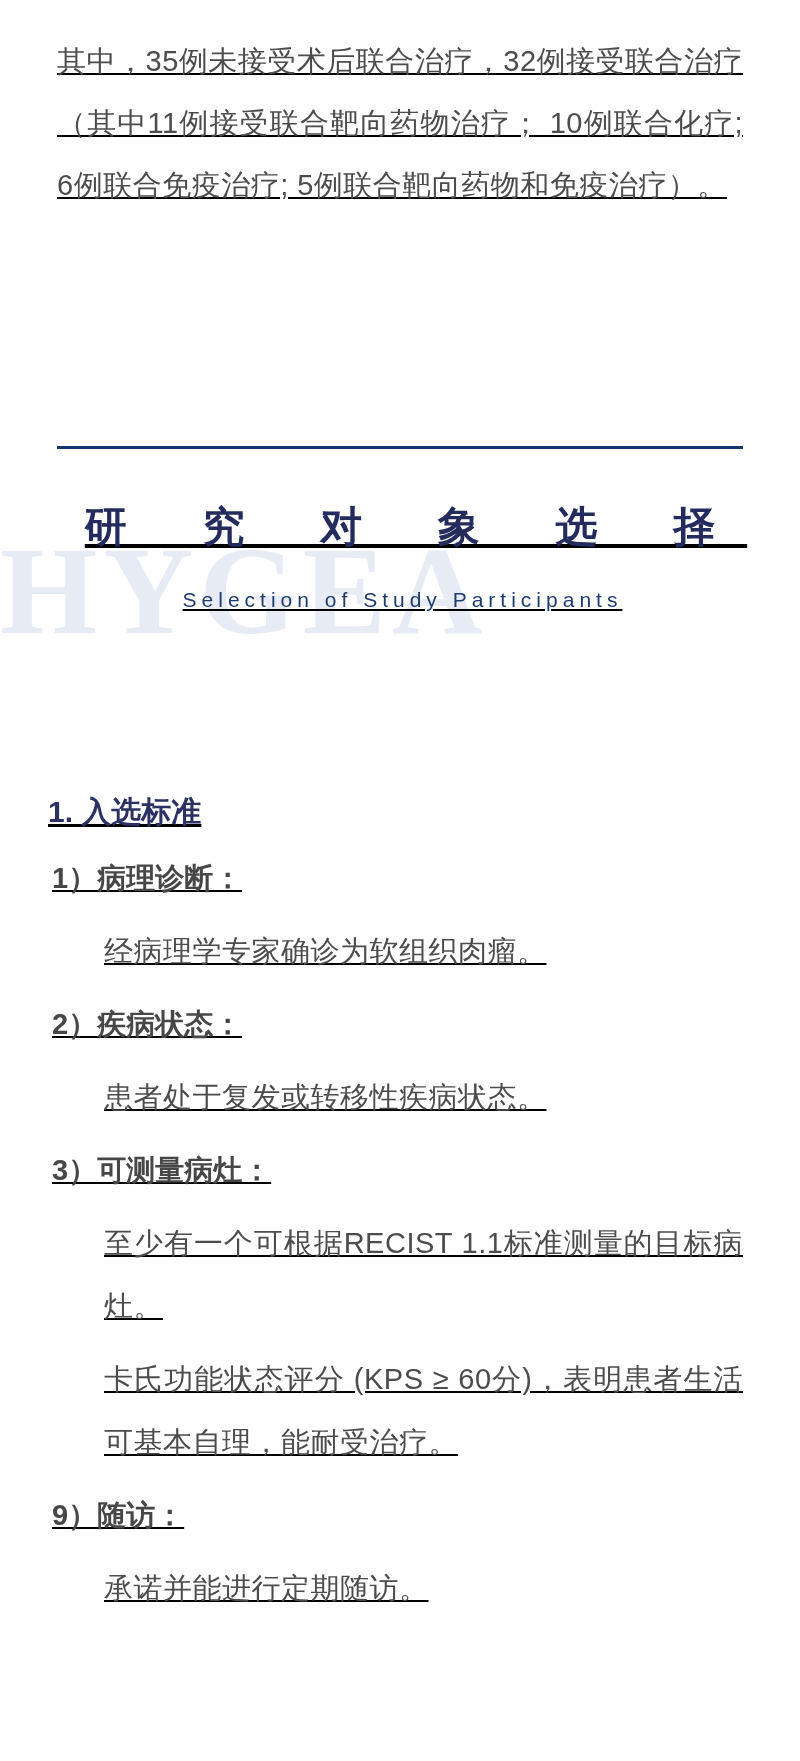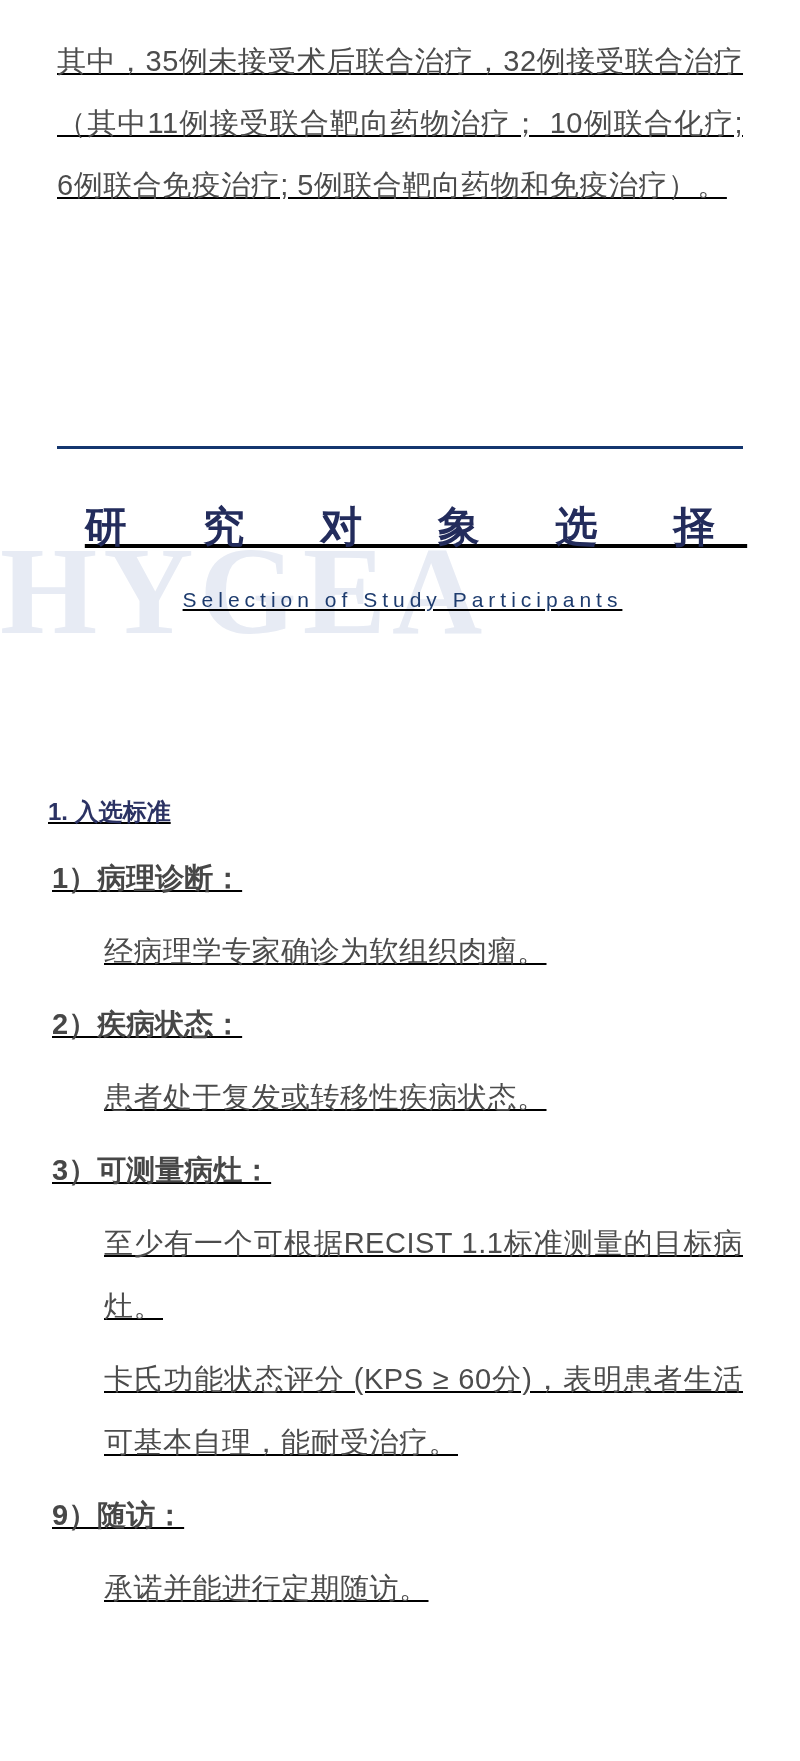--- a/index.html
+++ b/index.html
@@ -75,21 +75,21 @@
     line-height: 26px;
     color: #1e3c6e;
     letter-spacing: 5px;
     text-indent: 5px;
     white-space: nowrap;
   }
 
   
   .criteria-heading {
     margin: 181px 57px 0 48px;
-    font-size: 24px;
+    font-size: 30px;
     line-height: 36px;
     font-weight: bold;
     color: #2b3263;
   }
   .criteria-list {
     margin-top: 17px;
   }
   .item {
     margin-bottom: 10px;
   }

